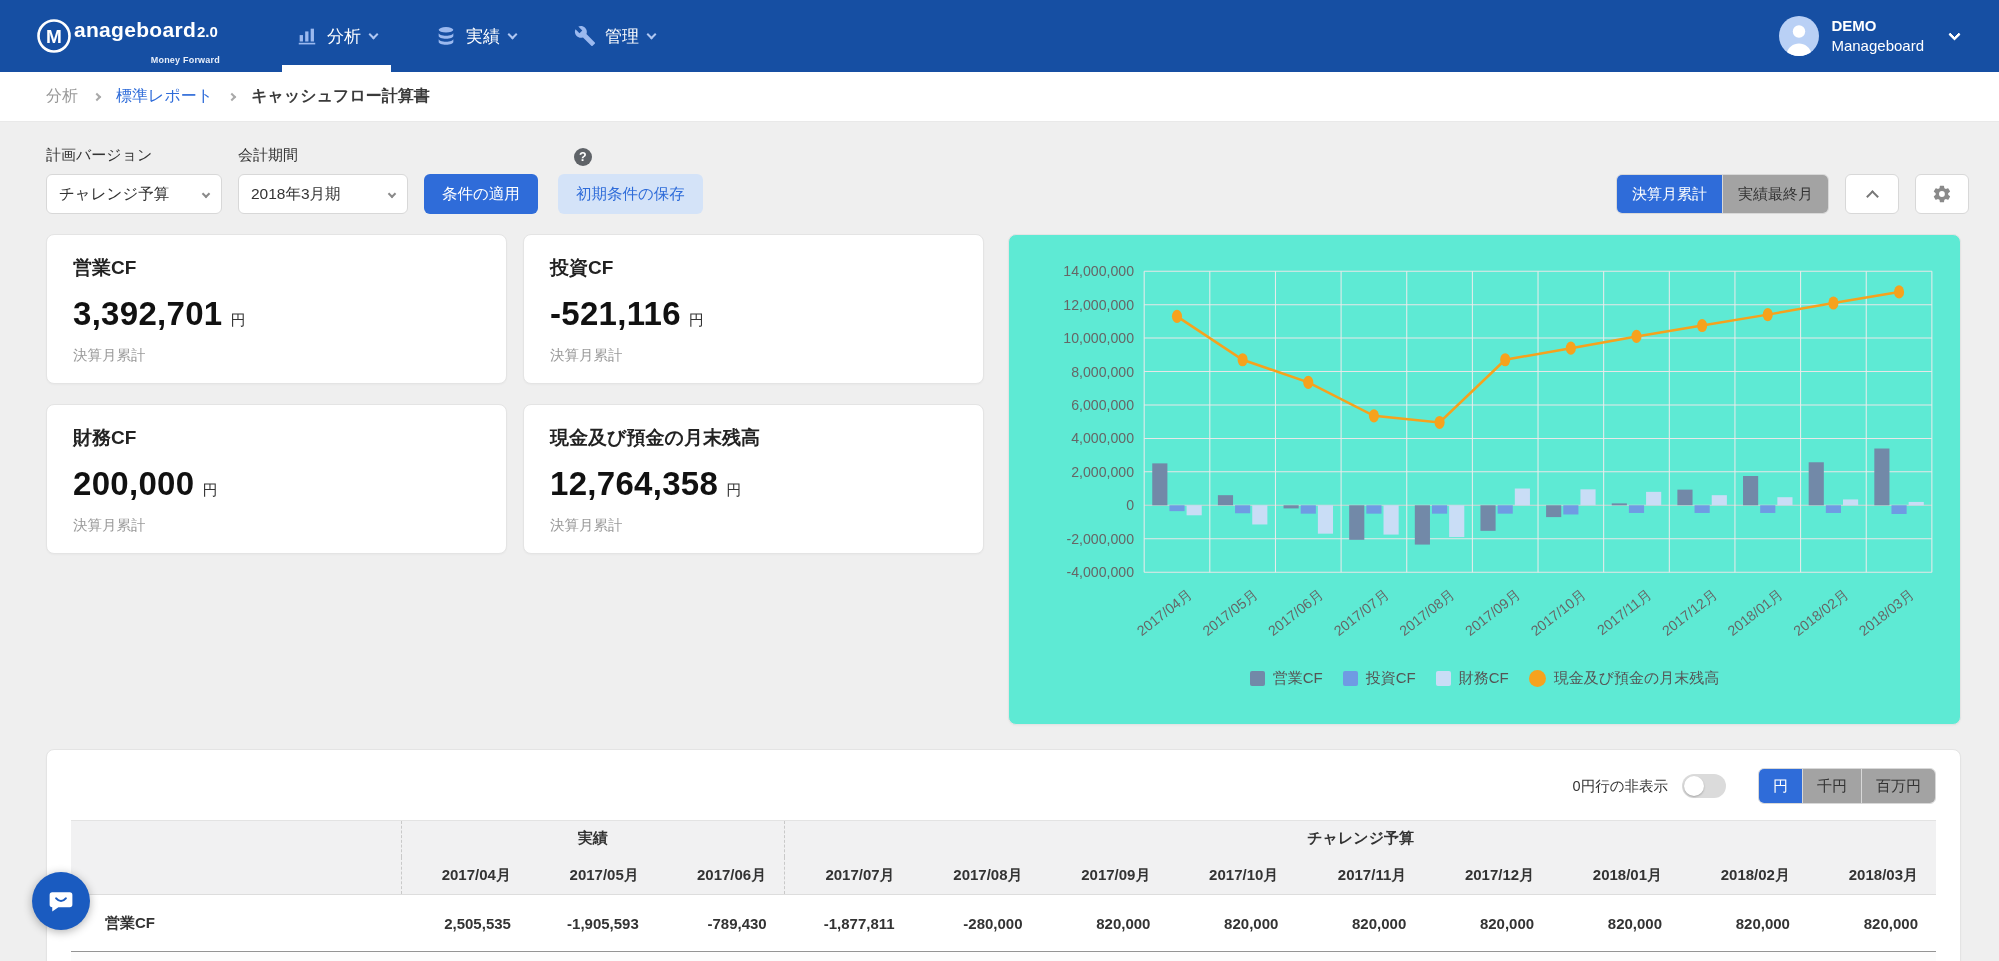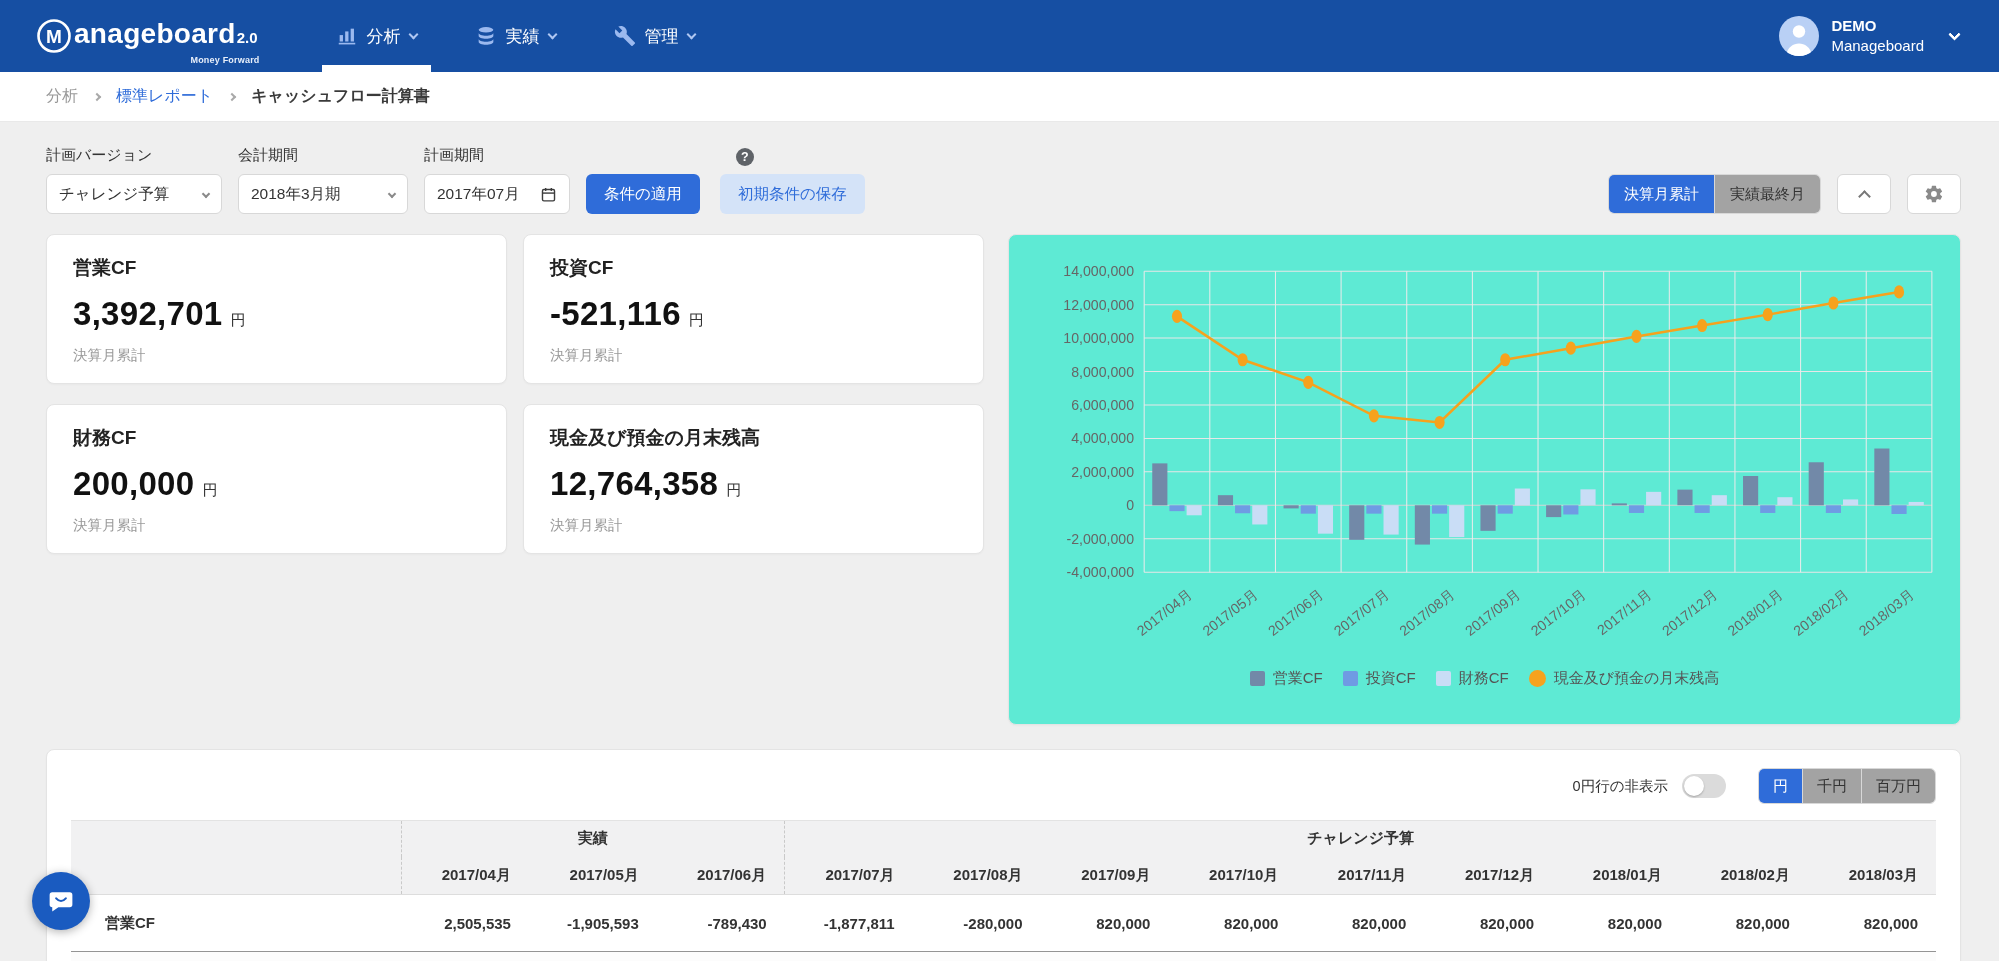--- a/index.html
+++ b/index.html
@@ -3,21 +3,21 @@
 <meta charset="utf-8">
 <style>
   * { box-sizing: border-box; margin: 0; padding: 0; }
   html,body { width:1999px; height:961px; overflow:hidden; }
   body { font-family:"Liberation Sans", sans-serif; background:#EFEFEF; color:#333; position:relative; }
 
   
   .navbar { height:72px; background:#164FA3; display:flex; align-items:center; padding:0 40px 0 36px; position:relative; }
   .logo { display:flex; align-items:baseline; color:#fff; position:relative; margin-right:60px; cursor:pointer; }
   .logo svg { align-self:center; }
-  .logo .word { font-size:28px; font-weight:bold; letter-spacing:.3px; margin-left:2px; }
+  .logo .word { font-size:21px; font-weight:bold; letter-spacing:.3px; margin-left:2px; }
   .logo .ver { font-size:15px; font-weight:bold; margin-left:1px; }
   .logo .sub { position:absolute; right:-2px; bottom:-11px; font-size:9px; font-weight:bold; color:#E8EFFA; letter-spacing:.2px; }
   .nav-items { display:flex; height:72px; }
   .nav-item { display:flex; align-items:center; gap:9px; padding:0 18px; margin-right:22px; color:#fff; font-size:17px; position:relative; cursor:pointer; }
   .nav-item .chev { color:#AFC7F2; margin-top:-4px; }
   .nav-item.active::after { content:""; position:absolute; left:4px; right:4px; bottom:0; height:7px; background:#fff; }
   .user { margin-left:auto; display:flex; align-items:center; gap:12px; color:#fff; cursor:pointer; }
   .user .uname { font-size:15px; font-weight:bold; line-height:1.35; }
   .user .uorg { font-size:15px; line-height:1.35; }
   .user .chev { width:9px; height:9px; border-width:3px; border-radius:1px; color:#fff; margin-left:14px; margin-top:-4px; }
@@ -29,21 +29,21 @@
 
   
   .breadcrumb-bar { height:50px; background:#fff; display:flex; align-items:center; gap:16px; padding:0 46px; border-bottom:1px solid #E9E9E9; }
   .bc { font-size:16px; }
   .bc.muted { color:#999; }
   .bc.link { color:#2F6CD9; cursor:pointer; text-decoration:none; }
   .bc.current { color:#3a3a3a; font-weight:bold; }
   .bc-sep { color:#A9A9A9; width:6px; height:6px; }
 
   
-  .filters { display:flex; align-items:flex-end; gap:16px; padding:24px 38px 0 46px; }
+  .filters { display:flex; align-items:flex-end; gap:16px; padding:24px 30px 0 46px; }
   .field label { display:block; font-size:15px; color:#333; margin-bottom:9px; }
   .control { height:40px; background:#fff; border:1px solid #D8D8D8; border-radius:6px; display:flex; align-items:center; padding:0 12px; font-size:15.5px; color:#333; cursor:pointer; }
   .control .chev { color:#8a8a8a; margin-left:auto; width:6px; height:6px; }
   .sel-version { width:176px; }
   .sel-period  { width:170px; }
   .date-input  { width:146px; }
   .date-input svg { margin-left:auto; }
   .btn { height:40px; border:none; border-radius:6px; font-size:15.5px; padding:0 18px; cursor:pointer; font-family:inherit; }
   .btn-primary { background:#2F6CD9; color:#fff; }
   .btn-soft { background:#D4E3F8; color:#2F6CD9; }
@@ -179,32 +179,20 @@
     <div class="control sel-version">
       <span>チャレンジ予算</span>
       <i class="chev"></i>
     </div>
   </div>
   <div class="field">
     <label>会計期間</label>
     <div class="control sel-period">
       <span>2018年3月期</span>
       <i class="chev"></i>
-    </div>
-  </div>
-  <div class="field">
-    <label>計画期間</label>
-    <div class="control date-input">
-      <span>2017年07月</span>
-      <svg width="17" height="17" viewBox="0 0 24 24">
-        <rect x="3.5" y="5" width="17" height="16" rx="2" fill="none" stroke="#3c3c3c" stroke-width="2"></rect>
-        <line x1="8" y1="2.8" x2="8" y2="7" stroke="#3c3c3c" stroke-width="2"></line>
-        <line x1="16" y1="2.8" x2="16" y2="7" stroke="#3c3c3c" stroke-width="2"></line>
-        <line x1="3.5" y1="10" x2="20.5" y2="10" stroke="#3c3c3c" stroke-width="2"></line>
-      </svg>
     </div>
   </div>
   <button class="btn btn-primary">条件の適用</button>
   <div class="help-field">
     <span class="help-icon">?</span>
     <button class="btn btn-soft">初期条件の保存</button>
   </div>
 
   <div class="right-controls">
     <div class="segmented">

